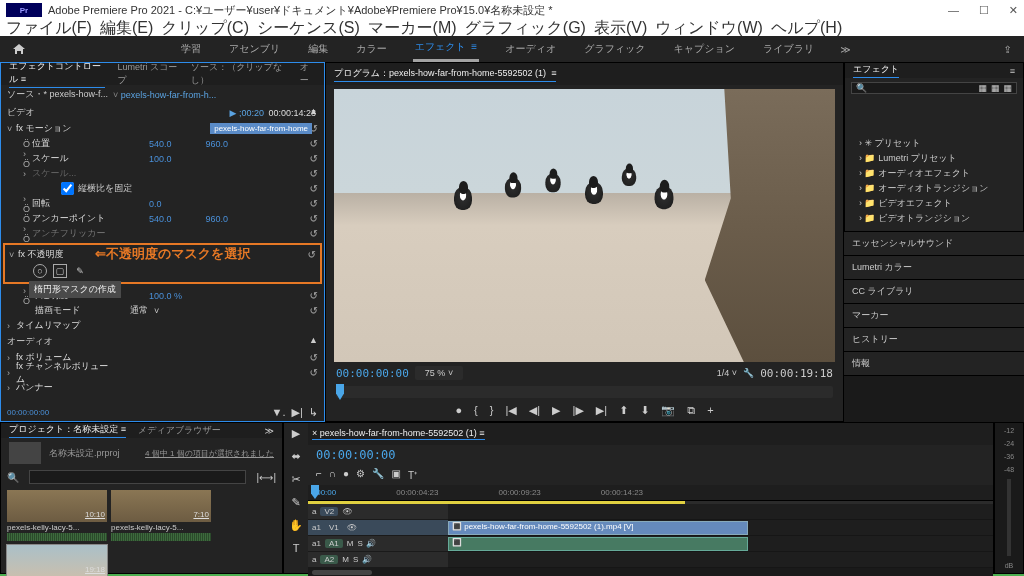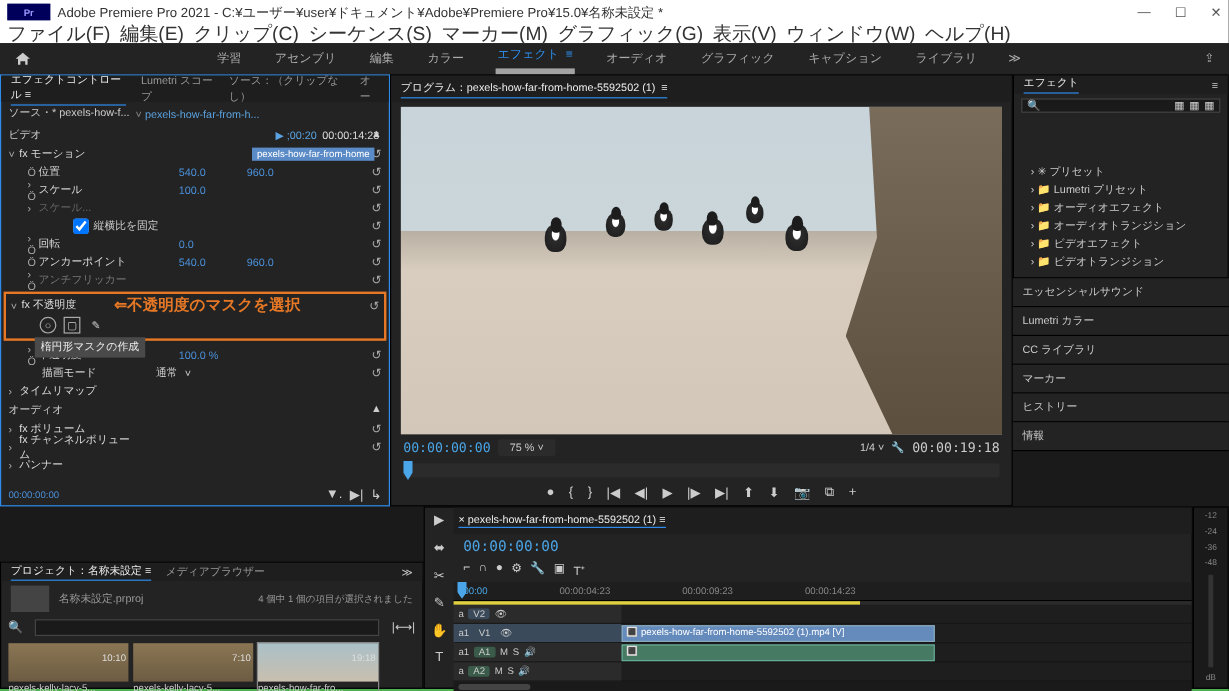--- a/index.html
+++ b/index.html
@@ -4,21 +4,21 @@
 <style>
 * { margin: 0; padding: 0; box-sizing: border-box; font-family: "Segoe UI", "Yu Gothic", sans-serif; }
 body { background: #1a1a1a; color: #ccc; font-size: 10px; width: 1024px; height: 576px; overflow: hidden; position: relative; }
 .titlebar { background: #fff; height: 20px; display: flex; align-items: center; padding: 0 6px; color: #333; font-size: 11px; }
 .titlebar .icon { width: 36px; height: 14px; background: #00005b; color: #9999ff; display: inline-flex; align-items: center; justify-content: center; font-size: 8px; font-weight: bold; margin-right: 6px; }
 .titlebar .winbtn { margin-left: auto; display: flex; gap: 20px; color: #555; font-size: 11px; }
 .menubar { background: #fff; height: 16px; display: flex; align-items: center; padding: 0 6px; color: #333; font-size: 16px; gap: 8px; }
 .workspacebar { background: #232323; height: 26px; display: flex; align-items: center; padding: 0 12px; gap: 24px; color: #aaa; font-size: 10px; }
 .workspacebar .spacer { flex: 1; }
 .workspacebar .ws { padding: 5px 2px; cursor: pointer; }
-.workspacebar .ws.active { color: #2d8ceb; border-bottom: 8px solid #a3a3a3; }
+.workspacebar .ws.active { color: #2d8ceb; border-bottom: 4px solid #a3a3a3; }
 .mainrow { display: flex; height: 360px; }
 .panel { background: #232323; border: 1px solid #000; display: flex; flex-direction: column; }
 .panel-tabs { display: flex; height: 22px; align-items: center; background: #1e1e1e; font-size: 9px; gap: 12px; padding: 0 8px; }
 .panel-tabs .tab { color: #999; cursor: pointer; }
 .panel-tabs .tab.active { color: #eee; border-bottom: 1px solid #2d8ceb; padding-bottom: 1px; }
 
 .ec { width: 325px; border: 1px solid #2d8ceb; }
 .ec-body { flex: 1; overflow: hidden; font-size: 9px; position: relative; }
 .ec-srcrow { display: flex; padding: 3px 6px; align-items: center; }
 .ec-srcrow .clip { color: #5aa2e0; font-size: 9px; }
@@ -55,29 +55,29 @@
 .prog-transport { display: flex; justify-content: center; gap: 12px; padding: 4px; color: #ccc; font-size: 11px; }
 
 .rightcol { width: 180px; display: flex; flex-direction: column; }
 .fx-search { margin: 4px 6px; background: #1a1a1a; border: 1px solid #444; height: 16px; display: flex; align-items: center; padding: 0 4px; font-size: 9px; }
 .fx-tree { padding: 2px 6px; font-size: 9px; margin-top: 36px; }
 .fx-tree div { padding: 1px 0 1px 8px; }
 .side-panels { display: flex; flex-direction: column; }
 .side-panels div { padding: 5px 8px; font-size: 9px; background: #232323; border-bottom: 1px solid #000; }
 
 .botrow { display: flex; height: 152px; }
-.project { width: 353px; margin-top: 46px; }
+.project { width: 283px; }
 .proj-info { padding: 4px 8px; font-size: 9px; color: #999; display: flex; align-items: center; gap: 8px; }
 .proj-info .thumb { width: 32px; height: 22px; background: #444; }
-.proj-info .right { margin-left: auto; font-size: 8px; }
+.proj-info .right { margin-left: auto; font-size: 8px; text-decoration: underline; }
 .proj-filter { margin: 2px 6px; height: 14px; background: #1a1a1a; border: 1px solid #444; }
 .proj-bins { display: flex; gap: 4px; padding: 4px 6px; flex-wrap: wrap; }
 .proj-clip { width: 100px; }
 .proj-clip .t { width: 100%; height: 32px; background: linear-gradient(#8a7654, #6d5c42); position: relative; }
-.proj-clip .t .dur { position: absolute; right: 2px; top: 8px; font-size: 8px; color: #ddd; }
+.proj-clip .t .dur { position: absolute; right: 2px; top: 20px; font-size: 8px; color: #ddd; text-decoration: underline; }
 .proj-clip .n { font-size: 8px; padding: 1px 0; color: #ccc; white-space: nowrap; overflow: hidden; }
 .proj-clip .wave { height: 8px; background: repeating-linear-gradient(90deg, #3d6a3d 0 1px, #2b4a2b 1px 2px); }
 .proj-footer { margin-top: auto; display: flex; align-items: center; height: 18px; padding: 0 6px; gap: 6px; font-size: 10px; color: #ccc; }
 .timeline { flex: 1; }
 .tl-head { display: flex; align-items: center; padding: 3px 8px; font-size: 9px; gap: 8px; }
 .tl-head .tc { color: #4aa6e8; font-family: monospace; font-size: 12px; }
 .tl-tools { display: flex; flex-direction: column; gap: 10px; padding: 4px; font-size: 11px; color: #ccc; align-items: center; width: 24px; }
 .tl-content { display: flex; flex: 1; }
 .tl-main { flex: 1; display: flex; flex-direction: column; }
 .tl-ruler { height: 16px; background: #1e1e1e; display: flex; align-items: center; font-size: 8px; color: #888; padding: 0 6px; gap: 60px; border-bottom: 1px solid #000; }

